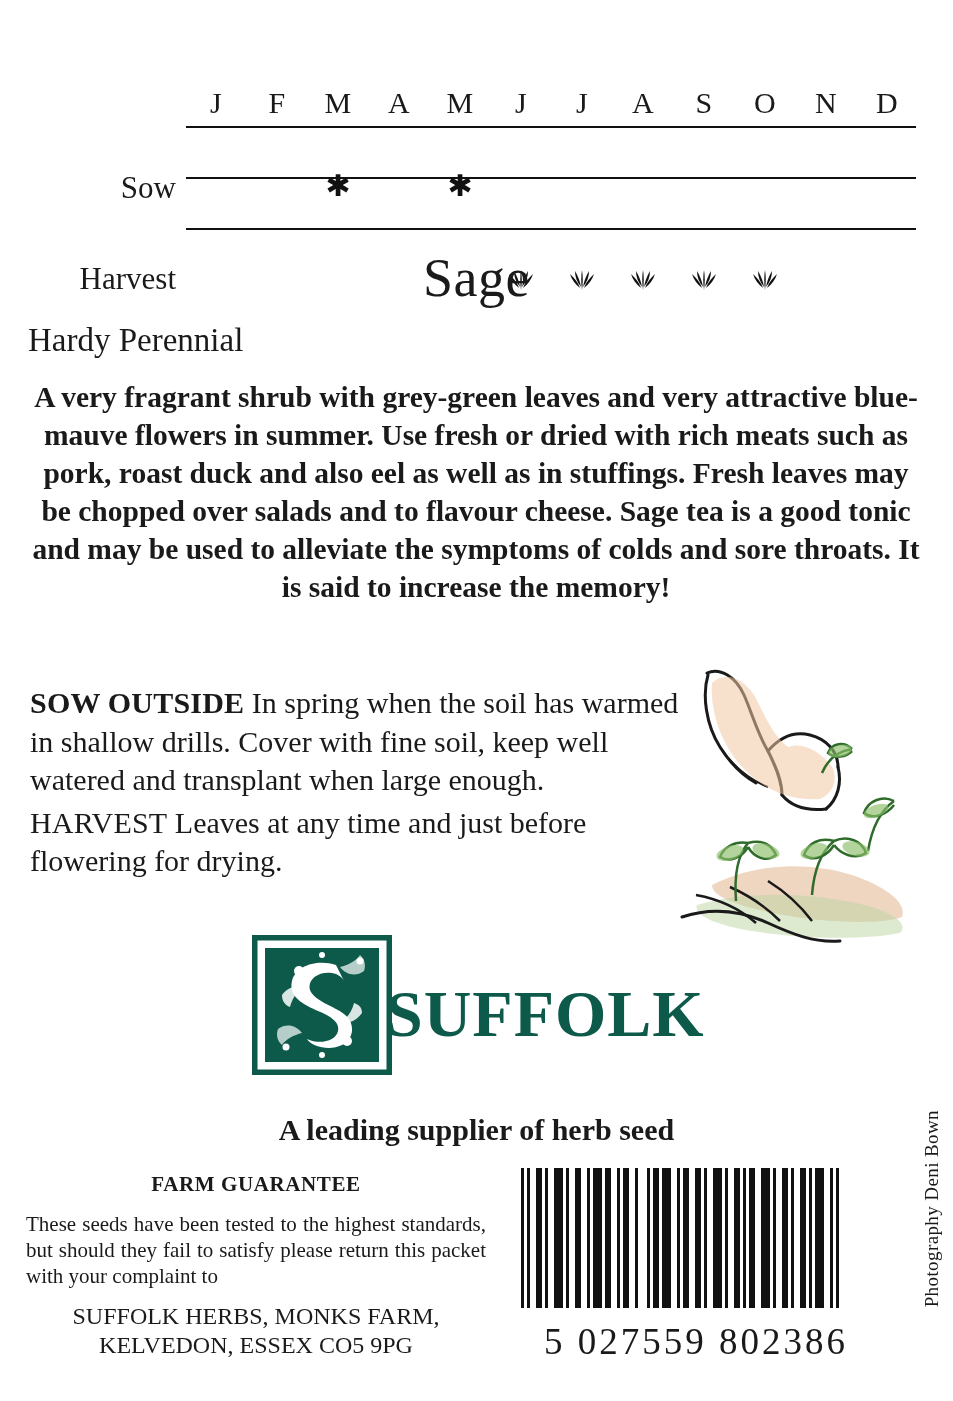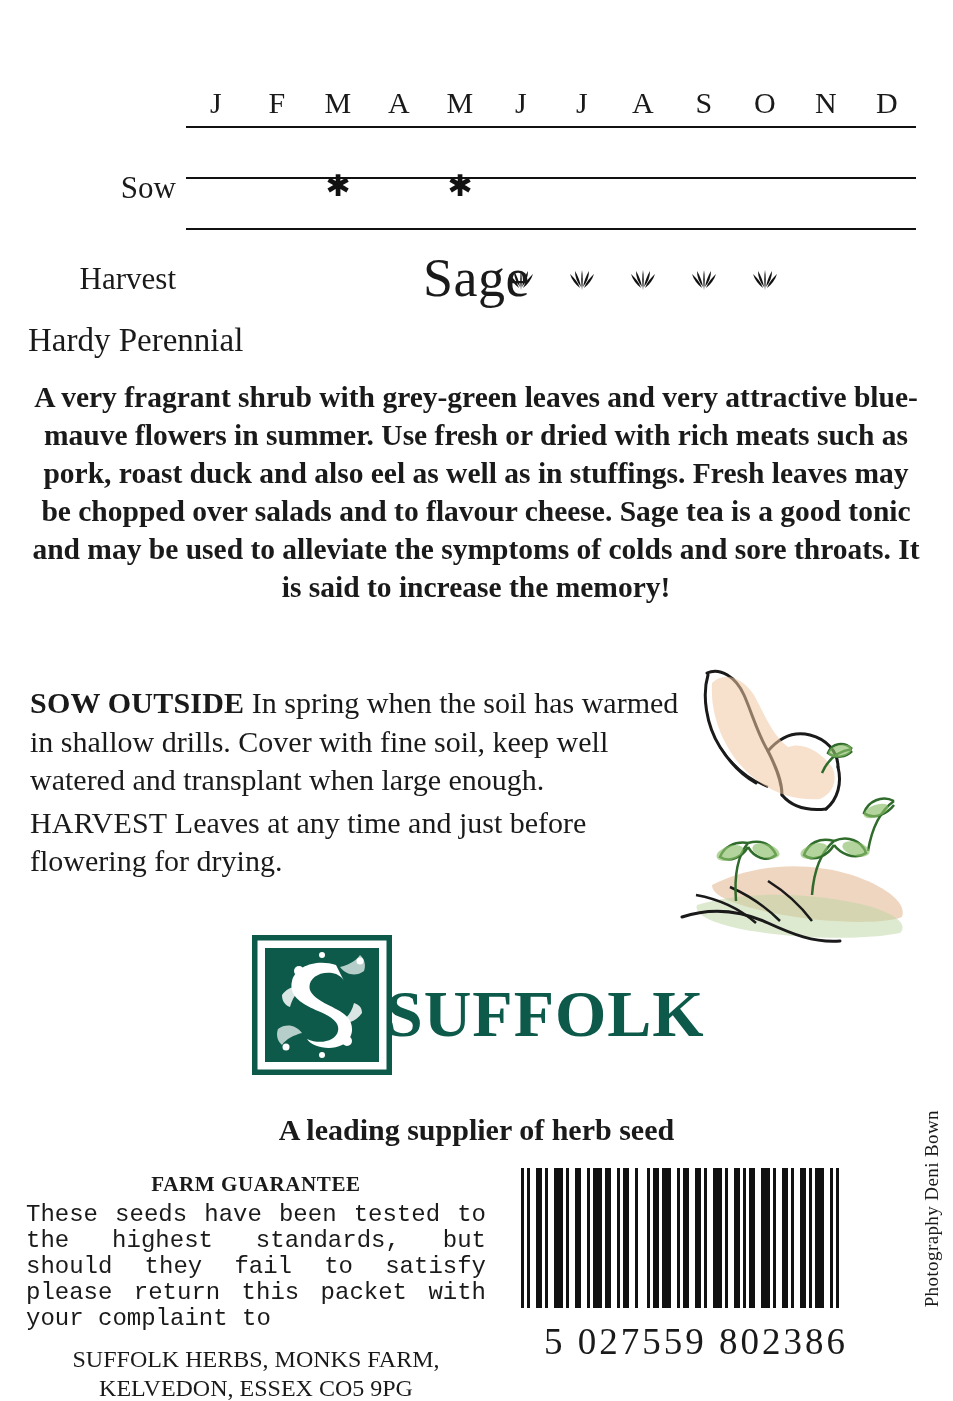--- a/index.html
+++ b/index.html
@@ -205,25 +205,25 @@
     width: 460px;
     text-align: center;
   }
   .guarantee-title {
     font-size: 21px;
     font-weight: bold;
     letter-spacing: 0.6px;
     font-family: "Liberation Serif", serif;
   }
   .guarantee-body {
-    margin-top: 5px;
-    font-size: 24px;
+    margin-top: 14px;
+    font-size: 21px;
     line-height: 26px;
     text-align: justify;
-    font-family: Liberation Mono, monospace;
+    font-family: Liberation Serif, serif;
   }
   .guarantee-address {
     margin-top: 13px;
     font-size: 24px;
     font-weight: normal;
     line-height: 29px;
     text-align: center;
     font-family: "Liberation Serif", serif;
   }
 

